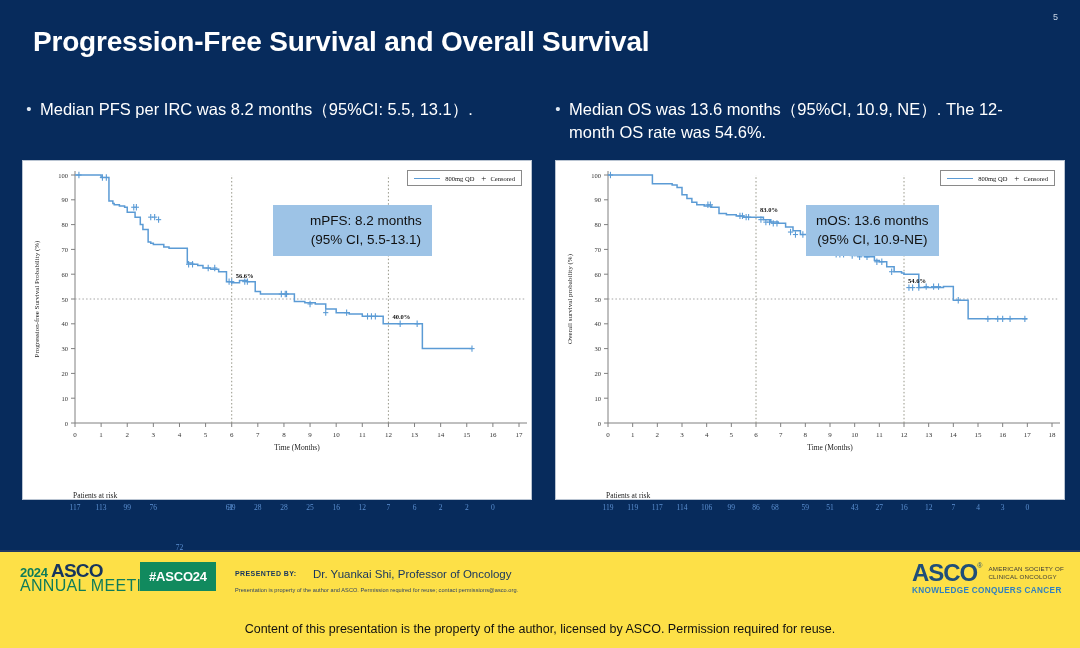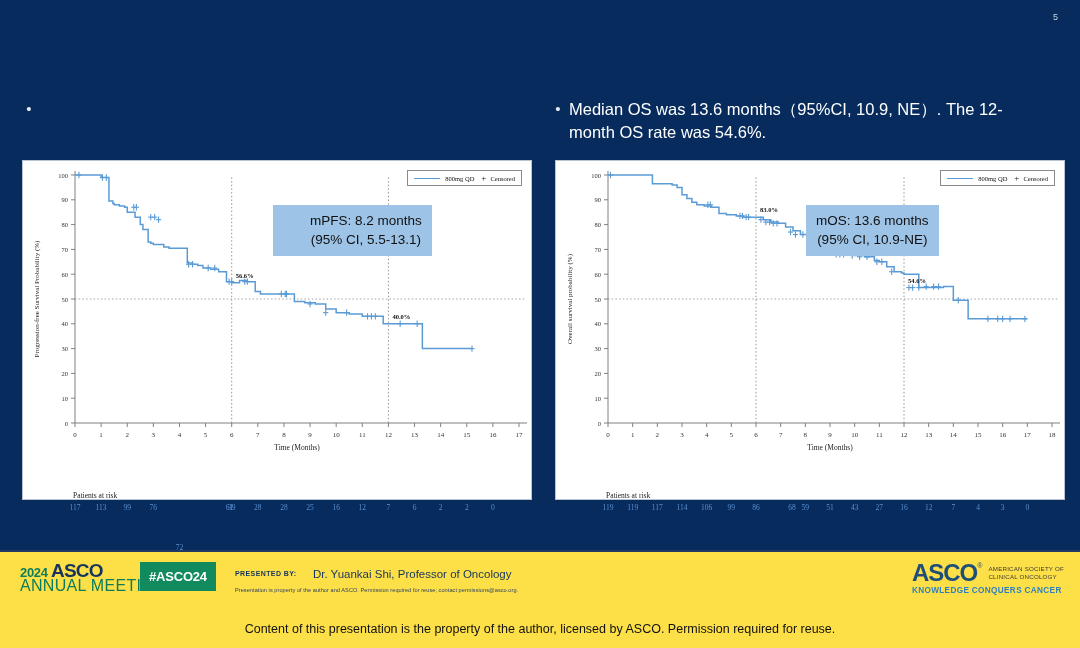--- a/index.html
+++ b/index.html
@@ -161,24 +161,26 @@
     text-align:center;font-size:12.5px;color:#111111;
   }
 </style>
 </head>
 <body>
 
 <div class="slide">
 
   <div class="page-num">5</div>
 
+  <div class="title">Progression-Free Survival and Overall Survival</div>
 
   <div class="bullets">
     <div class="bullet-col">
       <div class="bullet-dot">•</div>
+      <div class="bullet-text">Median PFS per IRC was 8.2 months（95%CI: 5.5, 13.1）.</div>
     </div>
     <div class="bullet-col">
       <div class="bullet-dot">•</div>
       <div class="bullet-text">Median OS was 13.6 months（95%CI, 10.9, NE）. The 12-month OS rate was 54.6%.</div>
     </div>
   </div>
 
   <div class="charts">
 
     <div class="panel left">
@@ -506,21 +508,21 @@
       <div class="risk">
         <div class="risk-title" style="left:50px;top:0px;">Patients at risk</div>
         <div class="risk-row" id="risk-os" style="top:12px;">
             <div class="risk-val" style="left: 52px;">119</div>
             <div class="risk-val" style="left: 76.6667px;">119</div>
             <div class="risk-val" style="left: 101.333px;">117</div>
             <div class="risk-val" style="left: 126px;">114</div>
             <div class="risk-val" style="left: 150.667px;">106</div>
             <div class="risk-val" style="left: 175.333px;">99</div>
             <div class="risk-val" style="left: 200px;">86</div>
-            <div class="risk-val" style="left: 236px; font-family: Liberation Serif, serif;">68</div>
+            <div class="risk-val" style="left: 219px; font-family: Liberation Serif, serif;">68</div>
             <div class="risk-val" style="left: 249.333px;">59</div>
             <div class="risk-val" style="left: 274px;">51</div>
             <div class="risk-val" style="left: 298.667px;">43</div>
             <div class="risk-val" style="left: 323.333px;">27</div>
             <div class="risk-val" style="left: 348px;">16</div>
             <div class="risk-val" style="left: 372.667px;">12</div>
             <div class="risk-val" style="left: 397.333px;">7</div>
             <div class="risk-val" style="left: 422px;">4</div>
             <div class="risk-val" style="left: 446.667px;">3</div>
             <div class="risk-val" style="left: 471.333px;">0</div>

